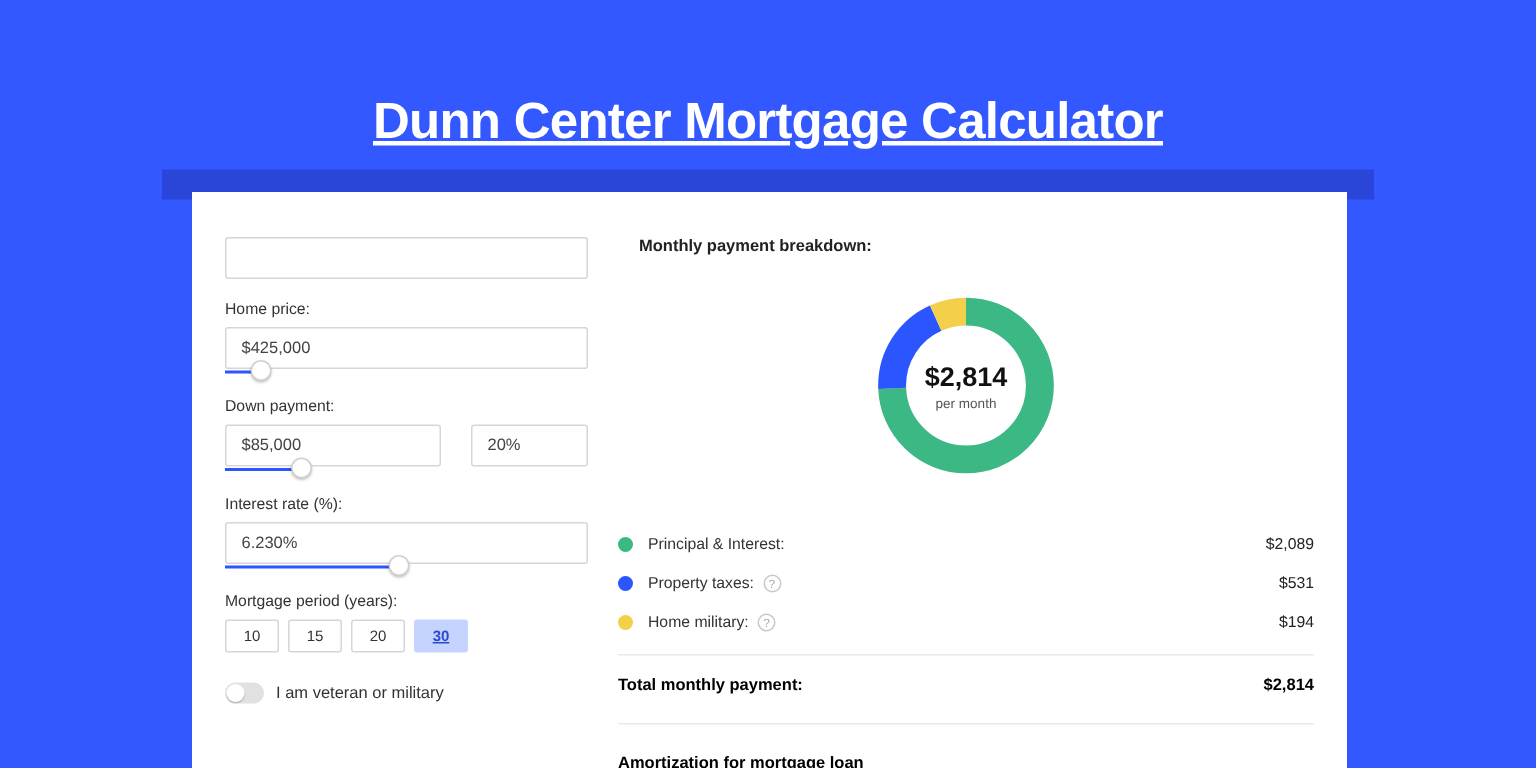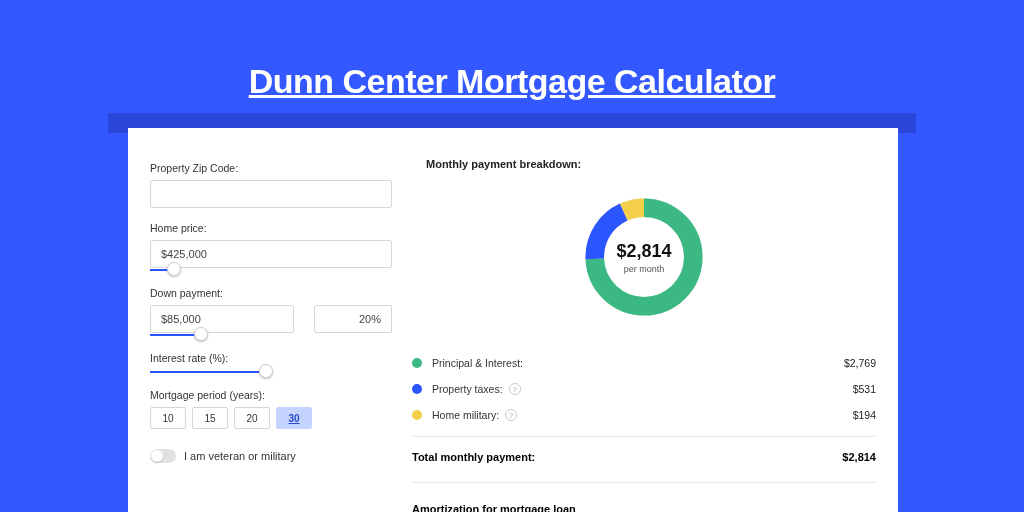--- a/index.html
+++ b/index.html
@@ -54,21 +54,21 @@
     height: 28px;
     border: 1px solid #d6d6d6;
     border-radius: 2px;
     font-size: 11px;
     color: #444;
     padding: 0 10px;
     background:#fff;
   }
   .input-row { display:flex; gap:20px; }
   .input-row .input:first-child { flex: 1; }
-  .input-row .input:last-child { width: 78px; text-align: right; }
+  .input-row .input:last-child { width: 78px; }
   .slider-wrap { position:relative; height:6px; margin-top:-1px; }
   .slider-wrap .track { position:absolute; left:0; right:0; top:2px; height:2px; background:transparent; }
   .slider-wrap .fill { position:absolute; left:0; top:2px; height:2px; background:#2b55ff; }
   .slider-wrap .thumb {
     position:absolute; top:-5px; width:14px; height:14px; border-radius:50%;
     background:#fff; border:1px solid #cfcfcf; box-shadow:0 1px 2px rgba(0,0,0,.25);
   }
   .period-row { display:flex; gap:6px; margin-top:4px; }
   .period-btn {
     width:36px; height:22px; border:1px solid #d6d6d6; background:#fff;
@@ -103,21 +103,20 @@
 </style>
 </head>
 <body>
 
 <div class="page-title">Dunn Center Mortgage Calculator</div>
 <div class="shadow-bar"></div>
 
 <div class="card">
   <div class="left-col">
 
-    <div class="label">Property Zip Code:</div>
     <input class="input" value="" style="">
 
     <div class="label">Home price:</div>
     <input class="input" value="$425,000" style="">
     <div class="slider-wrap">
       <div class="track"></div>
       <div class="fill" style="width: 10%;"></div>
       <div class="thumb" style="left: calc(10% - 7px);"></div>
     </div>
 
@@ -126,20 +125,21 @@
       <input class="input" value="$85,000" style="">
       <input class="input" value="20%" style="">
     </div>
     <div class="slider-wrap" style="width:160px">
       <div class="track"></div>
       <div class="fill" style="width: 32%;"></div>
       <div class="thumb" style="left: calc(32% - 7px);"></div>
     </div>
 
     <div class="label">Interest rate (%):</div>
+    <input class="input" value="6.230%" style="">
     <div class="slider-wrap">
       <div class="track"></div>
       <div class="fill" style="width: 48%;"></div>
       <div class="thumb" style="left: calc(48% - 7px);"></div>
     </div>
 
     <div class="label">Mortgage period (years):</div>
     <div class="period-row">
         <div class="period-btn">10</div>
         <div class="period-btn">15</div>
@@ -169,21 +169,21 @@
         <div class="donut-amount">$2,814</div>
         <div class="donut-sub">per month</div>
       </div>
     </div>
 
     <div id="legend">
         <div class="legend-row">
           <span class="legend-dot" style="background: rgb(59, 184, 132);"></span>
           <span class="legend-label">Principal &amp; Interest:</span>
           <span class="legend-spacer"></span>
-          <span class="legend-amount">$2,769</span>
+          <span class="legend-amount">$2,089</span>
         </div>
         <div class="legend-row">
           <span class="legend-dot" style="background: rgb(43, 85, 255);"></span>
           <span class="legend-label">Property taxes:</span>
           <span class="legend-info">?</span>
           <span class="legend-spacer"></span>
           <span class="legend-amount">$531</span>
         </div>
         <div class="legend-row">
           <span class="legend-dot" style="background: rgb(243, 207, 74);"></span>

